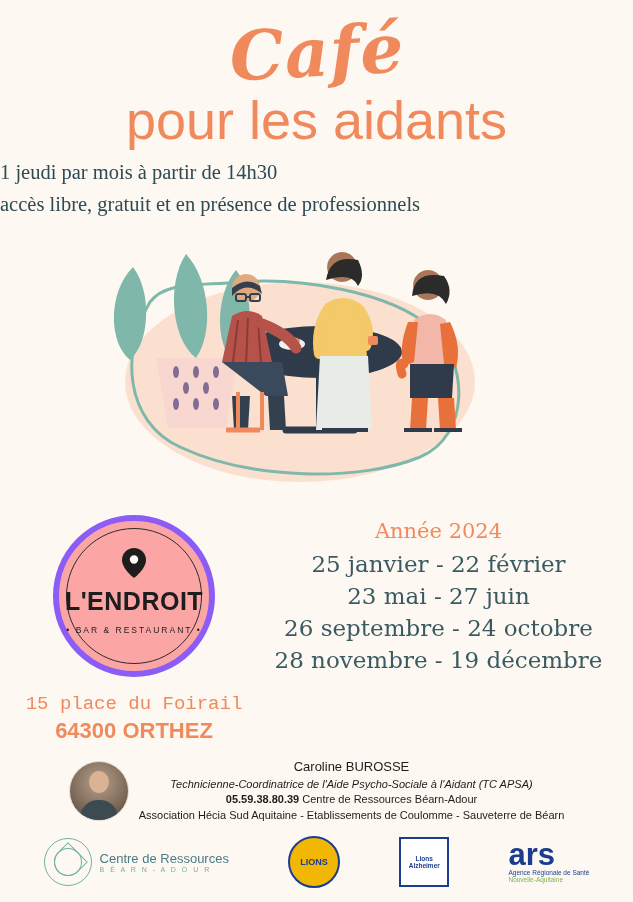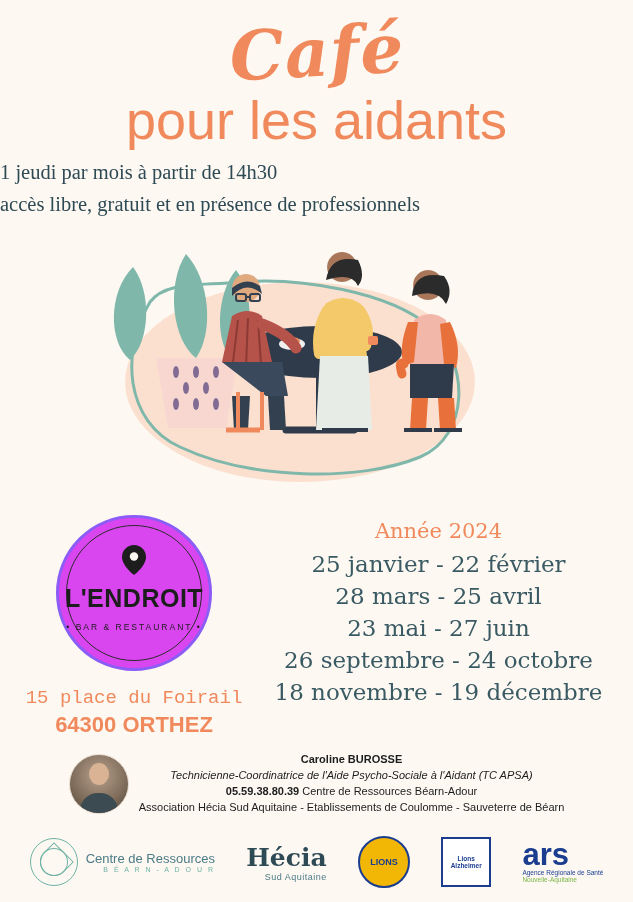--- a/index.html
+++ b/index.html
@@ -74,24 +74,24 @@
   }
   .logo-col {
     width: 268px;
     text-align: center;
     padding-top: 12px;
   }
   .endroit-badge {
     width: 150px;
     height: 150px;
     border-radius: 50%;
-    border: 3px solid #8b5cf6;
+    border: 6px solid #8b5cf6;
     margin: 0 auto;
     position: relative;
-    background: #d946ef;
+    background: #fca5a5;
   }
   .endroit-inner {
     position: absolute;
     inset: 7px;
     border-radius: 50%;
     border: 1px solid #2b2b2b;
   }
   .pin {
     position: absolute;
     left: 50%;
@@ -181,22 +181,22 @@
     transform: translateX(-50%);
     width: 38px; height: 26px;
     background: #3c4a52;
     border-radius: 18px 18px 0 0;
   }
   .contact-text {
     text-align: center;
     line-height: 1.45;
   }
   .c-name {
-    font-size: 11px;
-    font-weight: bold;
+    font-size: 13px;
+    font-weight: normal;
     color: #1d1d1d;
   }
   .c-role {
     font-size: 11px;
     font-style: italic;
     color: #1d1d1d;
   }
   .c-phone-line {
     font-size: 11px;
     color: #1d1d1d;
@@ -212,21 +212,21 @@
   
   .footer {
     position: absolute;
     left: 0; right: 0;
     bottom: 14px;
     display: flex;
     align-items: center;
     justify-content: space-around;
     padding: 0 14px;
   }
-  .f-item { text-align: right; }
+  .f-item { text-align: left; }
   .cr-logo { display: flex; align-items: center; }
   .cr-mark {
     width: 46px; height: 46px;
     border-radius: 50%;
     border: 1.5px solid #6fb3a5;
     position: relative;
     margin-right: 8px;
   }
   .cr-mark:before, .cr-mark:after {
     content: "";
@@ -365,24 +365,23 @@
         <div class="endroit-name">L'ENDROIT</div>
         <div class="endroit-sub">• BAR &amp; RESTAURANT •</div>
       </div>
       <div class="addr1">15 place du Foirail</div>
       <div class="addr2">64300 ORTHEZ</div>
     </div>
 
     <div class="dates-col">
       <div class="year">Année 2024</div>
       <div class="date-line">25 janvier - 22 février</div>
-      <div class="date-line">28 mars - 25 avril</div>
       <div class="date-line">23 mai - 27 juin</div>
       <div class="date-line">26 septembre - 24 octobre</div>
-      <div class="date-line">18 novembre - 19 décembre</div>
+      <div class="date-line">28 novembre - 19 décembre</div>
     </div>
   </div>
 
   <div class="contact">
     <div class="avatar">
       <div class="face"></div>
       <div class="body"></div>
     </div>
     <div class="contact-text">
       <div class="c-name">Caroline BUROSSE</div>
@@ -398,24 +397,20 @@
   <div class="footer">
 
     <div class="f-item cr-logo">
       <div class="cr-mark"></div>
       <div>
         <div class="cr-t1">Centre de Ressources</div>
         <div class="cr-t2">B É A R N - A D O U R</div>
       </div>
     </div>
 
-    <div class="f-item">
-      <div class="hecia1">Hécia</div>
-      <div class="hecia2">Sud Aquitaine</div>
-    </div>
 
     <div class="f-item">
       <div class="lions-badge">
         <span>LIONS</span>
       </div>
     </div>
 
     <div class="f-item">
       <div class="alz-badge">
         <span>Lions</span>

